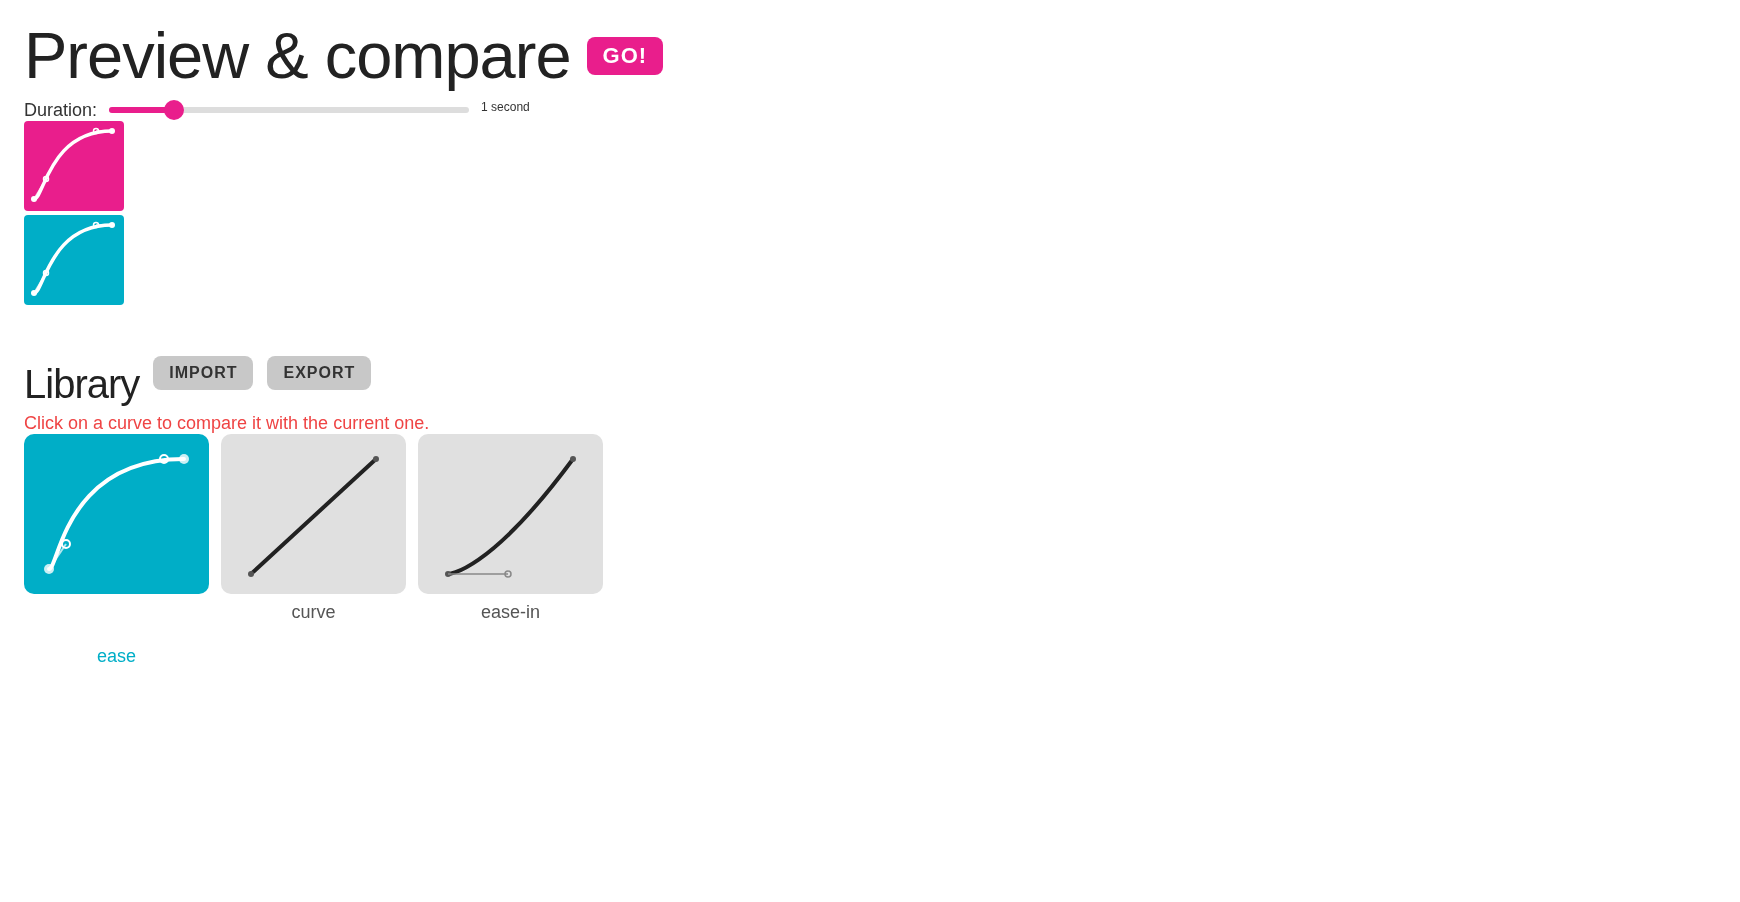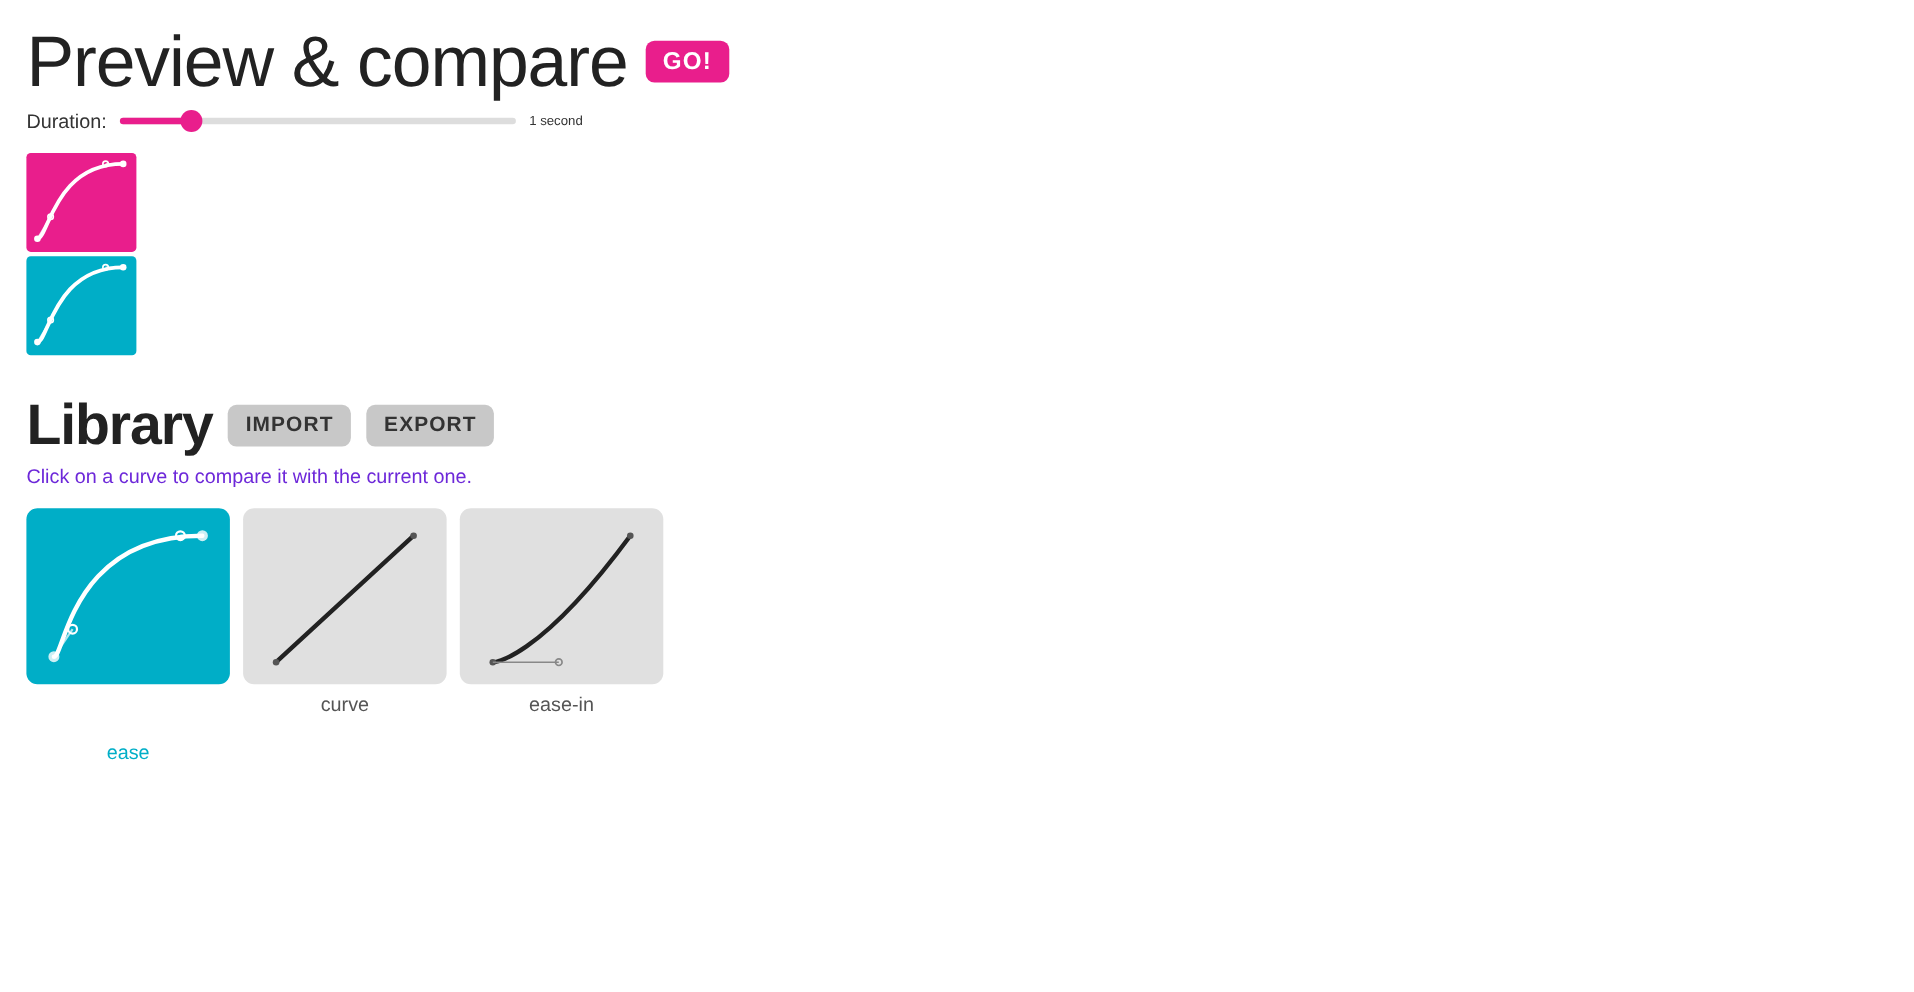--- a/index.html
+++ b/index.html
@@ -32,23 +32,21 @@
       font-weight: 700;
       padding: 8px 16px;
       cursor: pointer;
       letter-spacing: 1px;
       line-height: 1;
     }
 
     
     .duration-row {
       display: flex;
-      align-items: center;
       gap: 12px;
-      margin-bottom: 18px;
     }
     .duration-label {
       font-size: 18px;
       color: #333;
     }
     .duration-slider-wrap {
       position: relative;
       width: 360px;
       height: 20px;
       display: flex;
@@ -111,39 +109,39 @@
     }
 
     
     .library-header-row {
       display: flex;
       align-items: center;
       gap: 14px;
       margin-bottom: 6px;
     }
     .library-title {
-      font-size: 52px;
-      font-weight: 700;
+      font-size: 40px;
+      font-weight: 400;
       letter-spacing: -1px;
+      margin-top: 23px;
     }
     .library-btn {
       background: #c8c8c8;
       color: #333;
       border: none;
       border-radius: 8px;
-      font-size: 19px;
+      font-size: 16px;
       font-weight: 600;
       padding: 8px 16px;
       cursor: pointer;
       letter-spacing: 1px;
     }
     .library-hint {
       font-size: 18px;
-      color: #6d28d9;
-      margin-bottom: 18px;
+      color: #ef4444;
     }
 
     
     .curves-row {
       display: flex;
       gap: 12px;
       flex-wrap: wrap;
     }
     .curve-card {
       display: flex;

